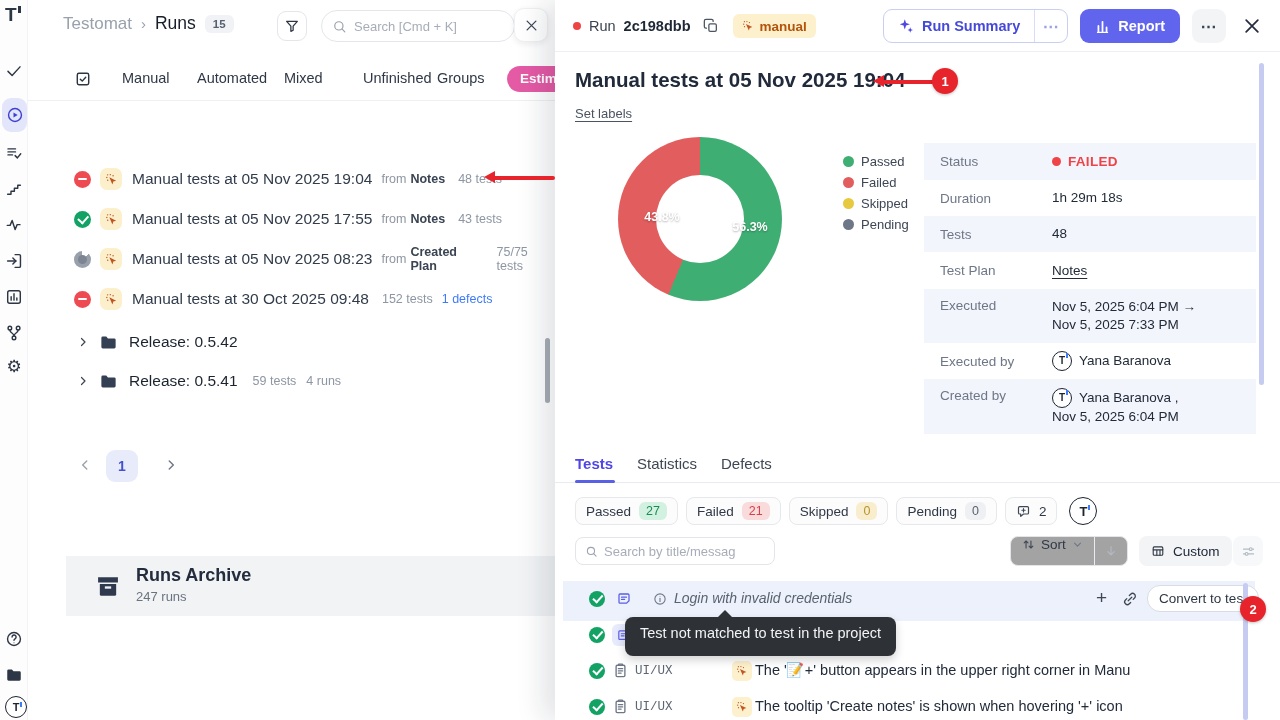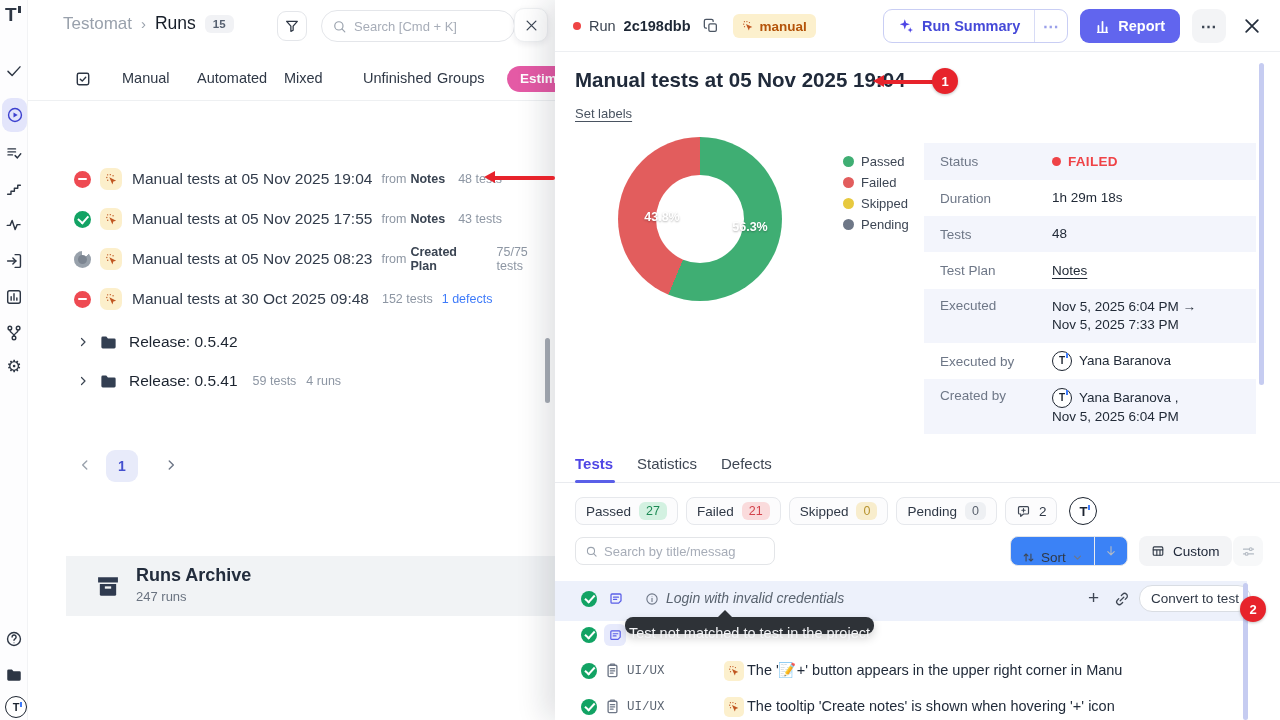--- a/index.html
+++ b/index.html
@@ -120,51 +120,51 @@
 .pill{font-size:12.5px;font-weight:400;border-radius:6px;padding:2px 7px}
 .pill.green{background:#d3f1e1;color:#1d8a55}
 .pill.red{background:#fadbdc;color:#d2434c}
 .pill.yellow{background:#f8edcd;color:#b7932f}
 .pill.gray{background:#eef0f3;color:#5a626e}
 .chip .ic{width:15px;height:15px;color:#3f4754}
 .chips .avatar-t{width:28px;height:28px;font-size:13px;margin-left:4px}
 .d-search{position:absolute;left:20px;top:537px;width:200px;height:28px;border:1px solid #e3e5e8;border-radius:8px;display:flex;align-items:center;gap:6px;padding:0 9px;color:#9aa2ad}
 .d-search input{border:0;outline:0;flex:1;min-width:0;font-size:13px;color:#3a4350;font-family:inherit;background:transparent}
 .d-search input::placeholder{color:#a7adb8}
-.sort-group{position:absolute;left:455px;top:536px;height:30px;border:1px solid #e3e5e8;border-radius:8px;display:flex;align-items:flex-end;background:#3b82f6}
+.sort-group{position:absolute;left:455px;top:536px;height:30px;border:1px solid #e3e5e8;border-radius:8px;display:flex;align-items:flex-start;background:#a3a3a3}
 .sort-main{display:flex;align-items:center;gap:6px;padding:0 11px}
 .sort-main .ic{width:13px;height:13px;color:#3f4754}
 .sort-main span{font-size:13.5px;color:#2f3846}
 .sort-main .caret{width:11px;height:11px;color:#6e7787}
 .sort-sep{width:1px;height:100%;background:#e9ebef}
 .sort-down{width:32px;height:100%;display:flex;align-items:center;justify-content:center;color:#b3bac3}
 .sort-down .ic{width:14px;height:14px}
 .custom-btn{position:absolute;left:584px;top:536px;height:30px;padding:0 12px;border-radius:8px;background:#f3f4f6;display:flex;align-items:center;gap:8px;border:0}
 .custom-btn .ic{width:14px;height:14px;color:#2f3846}
 .custom-btn span{font-size:13.5px;color:#20293a;font-weight:400}
 .sliders-btn{position:absolute;left:678px;top:536px;width:30px;height:30px;border-radius:8px;background:#f7f8f9;display:flex;align-items:center;justify-content:center;color:#b3bac3}
 .sliders-btn .ic{width:15px;height:15px}
-.trow{position:absolute;left:0;width:692px;height:40px}
+.trow{position:absolute;left:8px;width:692px;height:40px}
 .trow.hl{background:#edf1fb}
 .t-check{position:absolute;left:26px;top:10px;width:16px;height:16px;border-radius:50%;background:#12a364}
 .t-check::after{content:"";position:absolute;left:3.8px;top:4.2px;width:7.6px;height:4.2px;border-left:2.1px solid #fff;border-bottom:2.1px solid #fff;transform:rotate(-48deg)}
 .t-note{position:absolute;left:53px;top:10px;width:16px;height:16px;color:#5a5fe8}
 .t-note-bg{position:absolute;left:49px;top:7px;width:22px;height:22px;border-radius:6px;background:#e7eafc;display:flex;align-items:center;justify-content:center;color:#5a5fe8}
 .t-note-bg .ic{width:15px;height:15px}
 .t-info{position:absolute;left:90px;top:11px;width:14px;height:14px;color:#6e7787}
 .t-title-it{position:absolute;left:111px;top:9px;font-size:14px;font-style:italic;color:#59636f;white-space:nowrap}
 .t-plus{position:absolute;left:533px;top:6px;font-size:19px;color:#3f4754;line-height:22px}
 .t-link{position:absolute;left:559px;top:10px;width:16px;height:16px;color:#3f4754}
 .convert-btn{position:absolute;left:584px;top:4px;width:112px;height:27px;background:#fff;border:1px solid #d9dde3;border-radius:13px;font-size:13.5px;color:#2f3846;display:flex;align-items:center;justify-content:center;font-family:inherit}
 .t-clip{position:absolute;left:49px;top:9px;width:17px;height:17px;color:#6e7787}
 .t-tag{position:absolute;left:72px;top:11px;font-family:"Liberation Mono",monospace;font-size:12.5px;color:#5d6673}
 .t-man{position:absolute;left:169px;top:8px;width:20px;height:20px;border-radius:5px;background:#fcf0cd;display:flex;align-items:center;justify-content:center;color:#c05621}
 .t-man .ic{width:12px;height:12px}
 .t-text{position:absolute;left:192px;top:9px;font-size:14.5px;color:#212b3a;white-space:nowrap}
-.tooltip{position:absolute;left:70px;top:617px;height:17px;line-height:33px;padding:0 4px;background:#2e3237;border-radius:8px;color:#f3f4f6;font-size:14.5px;white-space:nowrap;z-index:30;box-shadow:0 4px 10px rgba(0,0,0,.18)}
+.tooltip{position:absolute;left:70px;top:617px;height:39px;line-height:33px;padding:0 15px;background:#2e3237;border-radius:8px;color:#f3f4f6;font-size:14.5px;white-space:nowrap;z-index:30;box-shadow:0 4px 10px rgba(0,0,0,.18)}
 .tooltip::before{content:"";position:absolute;left:92px;top:-7px;border-left:8px solid transparent;border-right:8px solid transparent;border-bottom:8px solid #2e3237}
 .d-scroll-bot{position:absolute;left:688px;top:583px;width:5px;height:137px;border-radius:3px;background:#c6ccf1}
 
 
 .ann-circle{position:absolute;width:26px;height:26px;border-radius:50%;background:#e7232b;color:#fff;font-size:13px;font-weight:700;display:flex;align-items:center;justify-content:center;z-index:60;box-shadow:0 1px 3px rgba(0,0,0,.25)}
 .ann-line{position:absolute;height:3.5px;background:#e7232b;border-radius:2px;z-index:60}
 .ann-head{position:absolute;width:0;height:0;border-top:6.5px solid transparent;border-bottom:6.5px solid transparent;border-right:11px solid #e7232b;z-index:60}
 </style>
 </head>
 <body>

